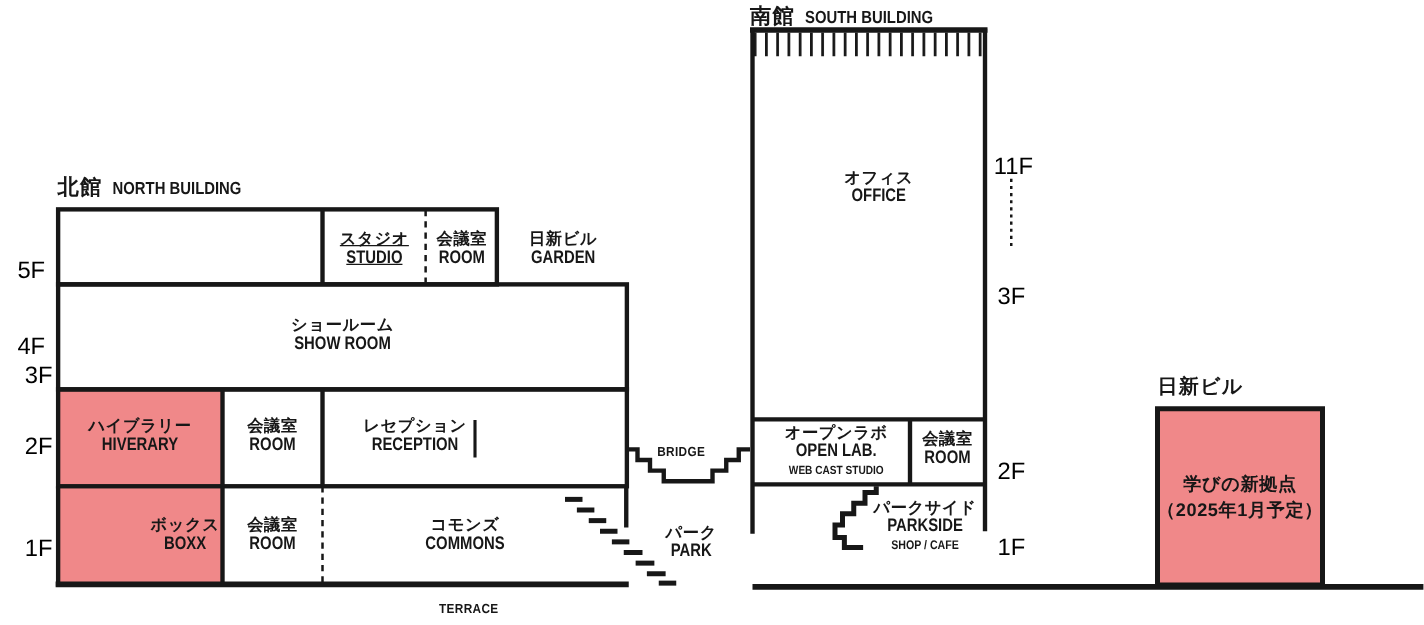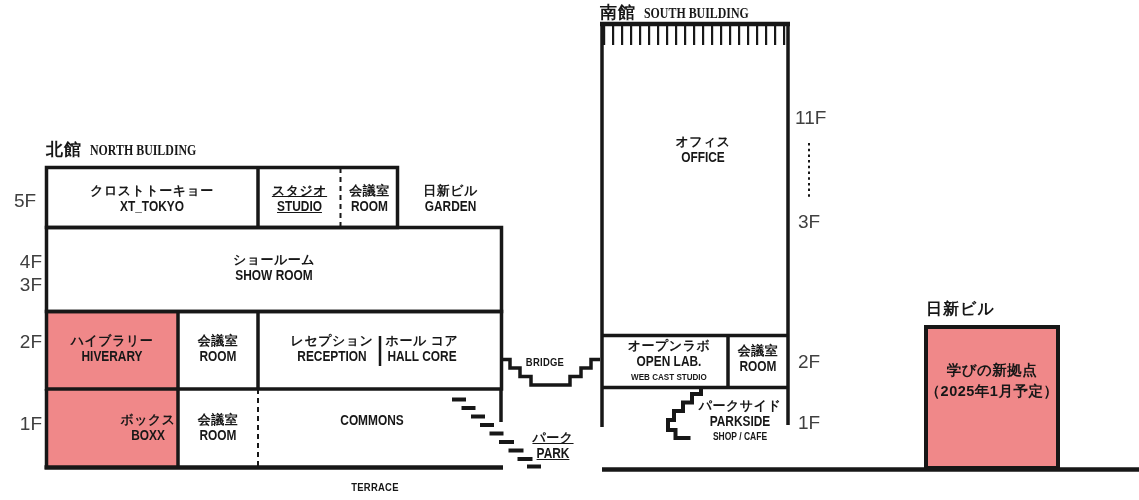--- a/index.html
+++ b/index.html
@@ -3,22 +3,22 @@
 <meta charset="utf-8">
 <style>
   html,body{margin:0;padding:0;background:#ffffff;}
   .canvas{position:relative;width:1139px;height:500px;background:#fff;
           font-family:"Liberation Sans",sans-serif;color:#171717;overflow:hidden;}
   .canvas svg{position:absolute;left:0;top:0;pointer-events:none;}
   .lbl{position:absolute;text-align:center;font-weight:bold;line-height:1.18;white-space:nowrap;}
   .jp{display:block;font-size:13px;letter-spacing:.5px;}
   .en{display:block;font-size:14.5px;letter-spacing:0;transform:scaleX(.82);transform-origin:50% 50%;}
   .sub{display:block;font-size:10px;margin-top:1px;transform:scaleX(.85);transform-origin:50% 50%;}
-  .floor{position:absolute;font-size:19px;font-weight:400;color:#404040;white-space:nowrap;}
-  .btitle{position:absolute;white-space:nowrap;font-weight:bold;font-family:Liberation Serif, serif;}
+  .floor{position:absolute;font-size:19px;font-weight:400;color:#000000;white-space:nowrap;margin-top:16px;}
+  .btitle{position:absolute;white-space:nowrap;font-weight:bold;}
   .t-jp{font-size:17px;letter-spacing:1px;}
   .t-en{display:inline-block;font-size:14px;transform:scaleX(.85);transform-origin:0 50%;margin-left:4px;}
   .small{font-size:10.5px;letter-spacing:.3px;transform:scaleX(.9);transform-origin:50% 50%;}
   .nisshin-title{position:absolute;font-size:16px;font-weight:600;text-align:left;letter-spacing:1px;}
   .nisshin-note{position:absolute;font-size:14.5px;font-weight:bold;text-align:center;line-height:1.45;letter-spacing:.5px;}
 </style>
 </head>
 <body>
 
 <div class="canvas">
@@ -82,29 +82,25 @@
 
     <line x1="809" y1="143" x2="809" y2="197" stroke="#171717" stroke-width="2" stroke-dasharray="2.5 3.2"></line>
   </svg>
 
   <div class="btitle" style="left:46px;top:138px;">
     <span class="t-jp">北館</span>
     <span class="t-en">NORTH BUILDING</span>
   </div>
 
   <div class="floor" style="left:8px;top:190px;width:34px;text-align:center;">5F</div>
-  <div class="floor" style="left:8px;top:251px;width:34px;text-align:right;">4F</div>
+  <div class="floor" style="left:8px;top:251px;width:34px;text-align:center;">4F</div>
   <div class="floor" style="left:8px;top:274px;width:34px;text-align:right;">3F</div>
   <div class="floor" style="left:8px;top:331px;width:34px;text-align:right;">2F</div>
   <div class="floor" style="left:8px;top:413px;width:34px;text-align:right;">1F</div>
 
-  <div class="lbl" style="left:46px;top:183px;width:212px;">
-    <span class="jp">クロストトーキョー</span>
-    <span class="en">XT_TOKYO</span>
-  </div>
   <div class="lbl" style="left:258px;top:183px;width:83px;text-decoration:underline;">
     <span class="jp">スタジオ</span>
     <span class="en">STUDIO</span>
   </div>
   <div class="lbl" style="left:341px;top:183px;width:57px;">
     <span class="jp">会議室</span>
     <span class="en">ROOM</span>
   </div>
   <div class="lbl" style="left:398px;top:183px;width:105px;">
     <span class="jp">日新ビル</span>
@@ -121,41 +117,38 @@
     <span class="en">HIVERARY</span>
   </div>
   <div class="lbl" style="left:178px;top:333px;width:80px;">
     <span class="jp">会議室</span>
     <span class="en">ROOM</span>
   </div>
   <div class="lbl" style="left:276px;top:333px;width:112px;">
     <span class="jp">レセプション</span>
     <span class="en">RECEPTION</span>
   </div>
-  <div class="lbl" style="left:366px;top:333px;width:112px;">
-    <span class="jp">ホール コア</span>
-    <span class="en">HALL CORE</span>
-  </div>
 
   <div class="lbl" style="left:46px;top:412px;width:132px;margin-left:36px;">
     <span class="jp">ボックス</span>
     <span class="en">BOXX</span>
   </div>
   <div class="lbl" style="left:178px;top:412px;width:80px;">
     <span class="jp">会議室</span>
     <span class="en">ROOM</span>
   </div>
   <div class="lbl" style="left:258px;top:412px;width:228px;">
+    <span class="jp">コモンズ</span>
     <span class="en">COMMONS</span>
   </div>
 
   <div class="lbl small" style="left:330px;top:481px;width:90px;">TERRACE</div>
 
   <div class="lbl small" style="left:512px;top:356px;width:66px;">BRIDGE</div>
-  <div class="lbl" style="left:513px;top:430px;width:80px;text-decoration:underline;">
+  <div class="lbl" style="left:513px;top:418px;width:80px;">
     <span class="jp">パーク</span>
     <span class="en">PARK</span>
   </div>
 
   <div class="btitle" style="left:600px;top:1px;">
     <span class="t-jp">南館</span>
     <span class="t-en">SOUTH BUILDING</span>
   </div>
 
   <div class="floor" style="left:795px;top:107px;">11F</div>
@@ -178,18 +171,18 @@
     <span class="en">ROOM</span>
   </div>
 
   <div class="lbl" style="left:676px;top:398px;width:128px;">
     <span class="jp">パークサイド</span>
     <span class="en">PARKSIDE</span>
     <span class="sub">SHOP / CAFE</span>
   </div>
 
   <div class="nisshin-title" style="left:926px;top:299px;width:132px;">日新ビル</div>
-  <div class="nisshin-note" style="left:920px;top:360px;width:144px;">
+  <div class="nisshin-note" style="left:920px;top:378px;width:144px;">
     <span style="display:block;">学びの新拠点</span>
     <span style="display:block;">（2025年1月予定）</span>
   </div>
 
 </div>
 
 </body></html>

